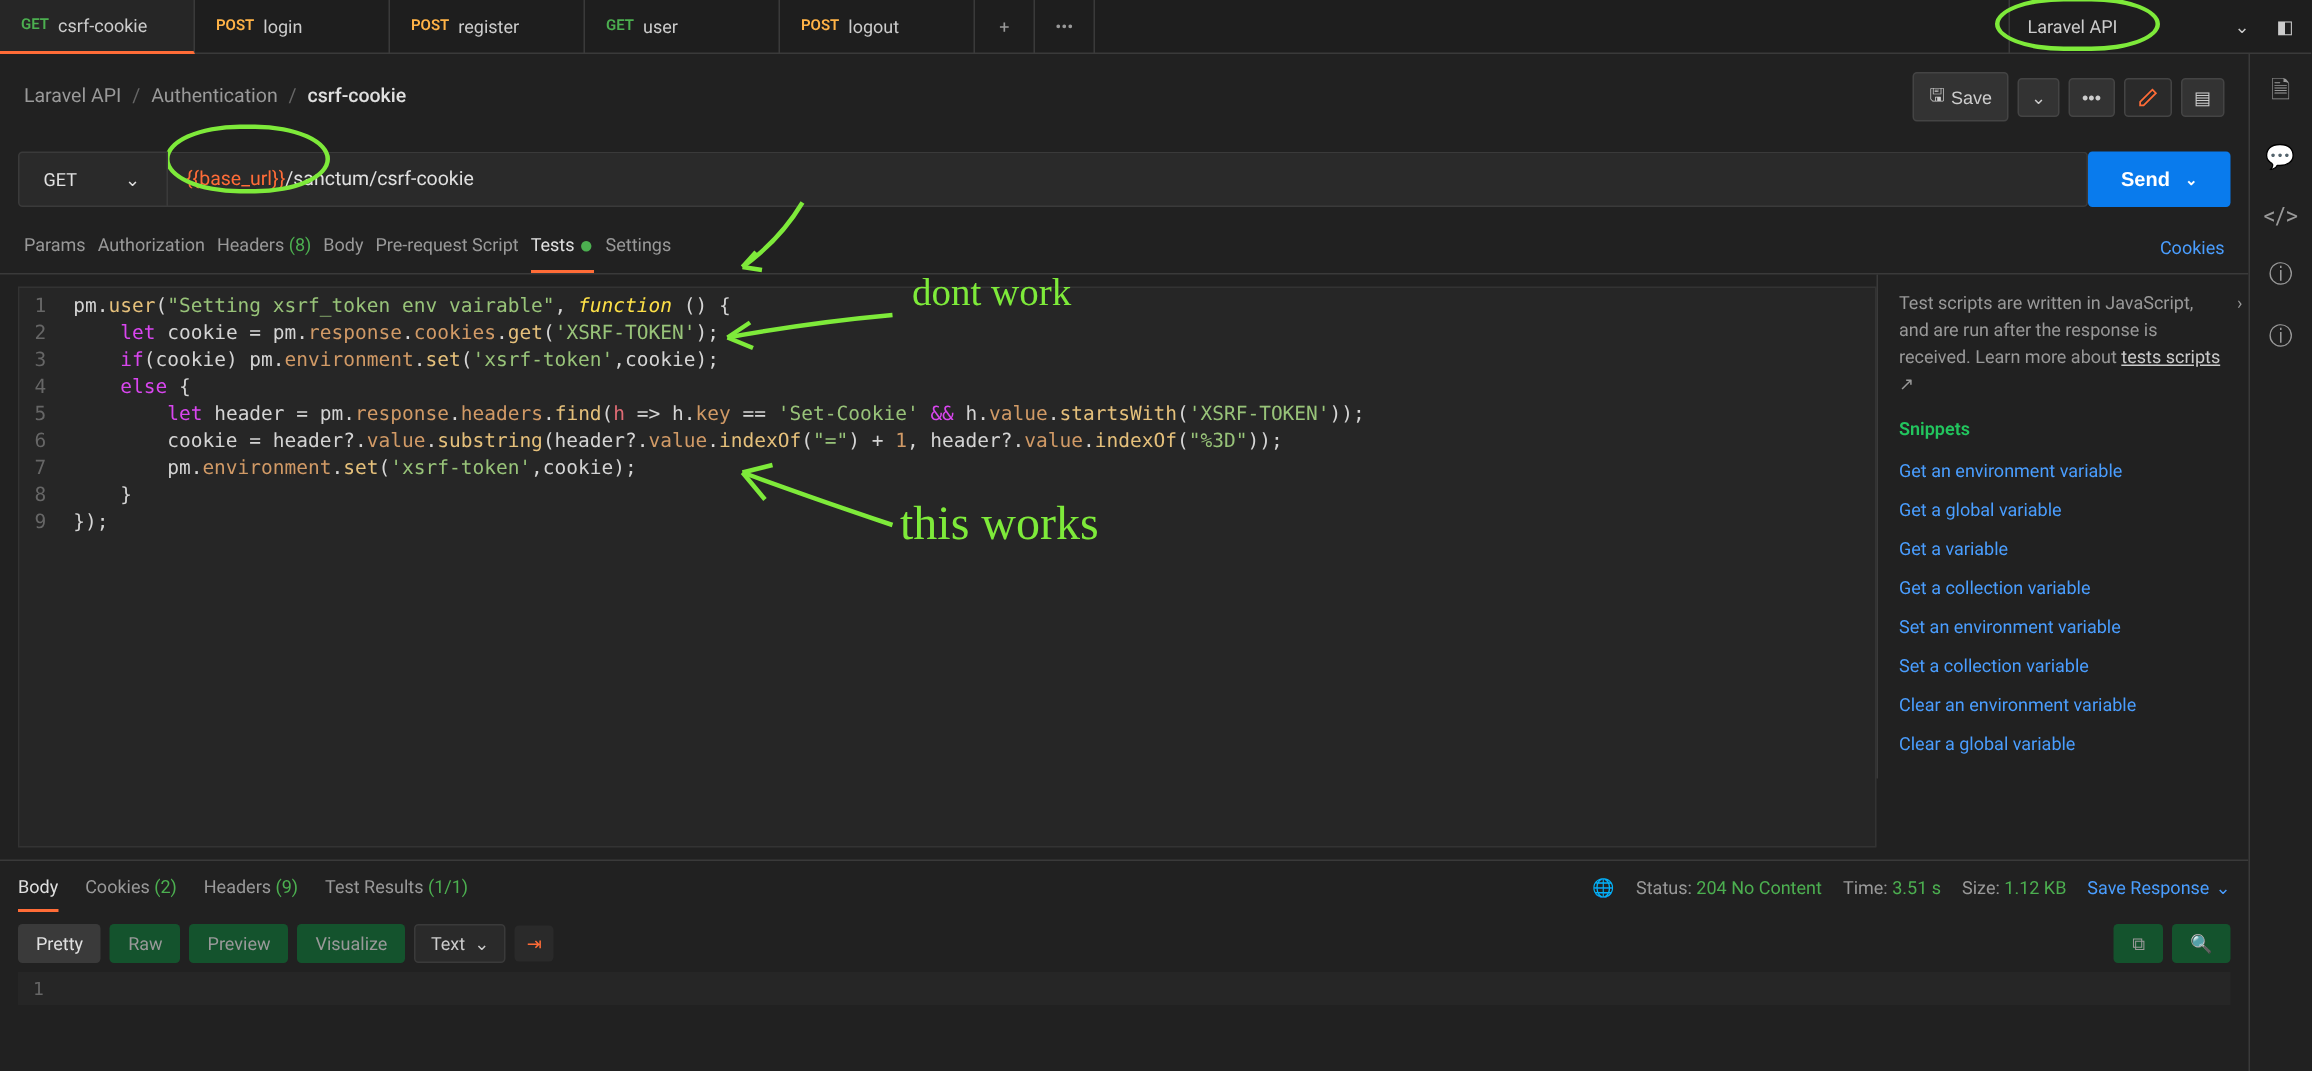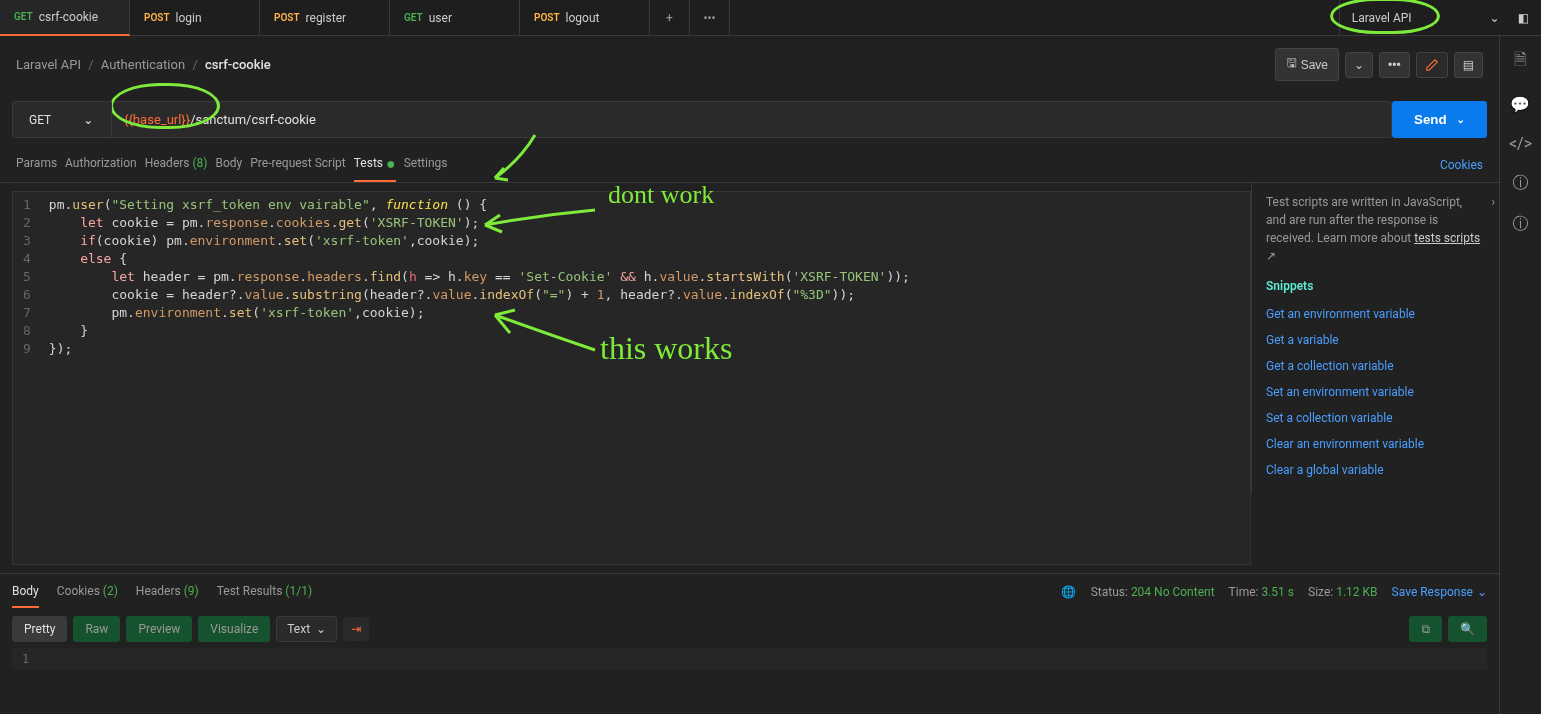--- a/index.html
+++ b/index.html
@@ -198,38 +198,38 @@
   user-select: none;
   line-height: 18px;
 }
 .code-content {
   padding: 4px 8px;
   line-height: 18px;
   white-space: pre;
   color: #d4d4d4;
 }
 .tok-fn { color: #fde047; font-style: italic; text-align: center; }
-.tok-kw { color: #fca5a5; }
+.tok-kw { color: #d946ef; }
 .tok-str { color: #98c379; }
 .tok-method { color: #e5c07b; }
 .tok-prop { color: #d19a66; }
 .tok-num { color: #d19a66; }
 .tok-param { color: #e06c75; }
 .side-panel {
   width: 248px;
   padding: 10px 14px;
   border-left: 1px solid #3a3a3a;
   color: #ccc;
   font-size: 12px;
   overflow-y: auto;
 }
 .side-panel .desc { color: #999; line-height: 1.5; margin-bottom: 0; }
 .side-panel .link { color: #ccc; text-decoration: underline; cursor: pointer; }
 .side-panel .arrow { color: #999; }
-.side-panel h4 { margin: 14px 0 8px; font-size: 12px; font-weight: 600; color: #5eead4; }
+.side-panel h4 { margin: 14px 0 8px; font-size: 12px; font-weight: 600; color: #22c55e; }
 .snippet { color: #4a9eff; padding: 6px 0; cursor: pointer; display: block; }
 .side-expand {
   position: absolute;
   right: 0;
   top: 8px;
   color: #999;
   cursor: pointer;
   padding: 4px;
 }
 .side-panel-wrap { position: relative; }
@@ -426,20 +426,21 @@
   <div class="side-panel-wrap">
     <span class="side-expand">›</span>
     <div class="side-panel">
       <div class="desc">
         <span>Test scripts are written in JavaScript, and are run after the response is received. Learn more about</span>
         <span class="link">tests scripts</span>
         <span class="arrow">↗</span>
       </div>
       <h4>Snippets</h4>
       <span class="snippet">Get an environment variable</span>
+      <span class="snippet">Get a global variable</span>
       <span class="snippet">Get a variable</span>
       <span class="snippet">Get a collection variable</span>
       <span class="snippet">Set an environment variable</span>
       <span class="snippet">Set a collection variable</span>
       <span class="snippet">Clear an environment variable</span>
       <span class="snippet">Clear a global variable</span>
     </div>
   </div>
 </div>
 

